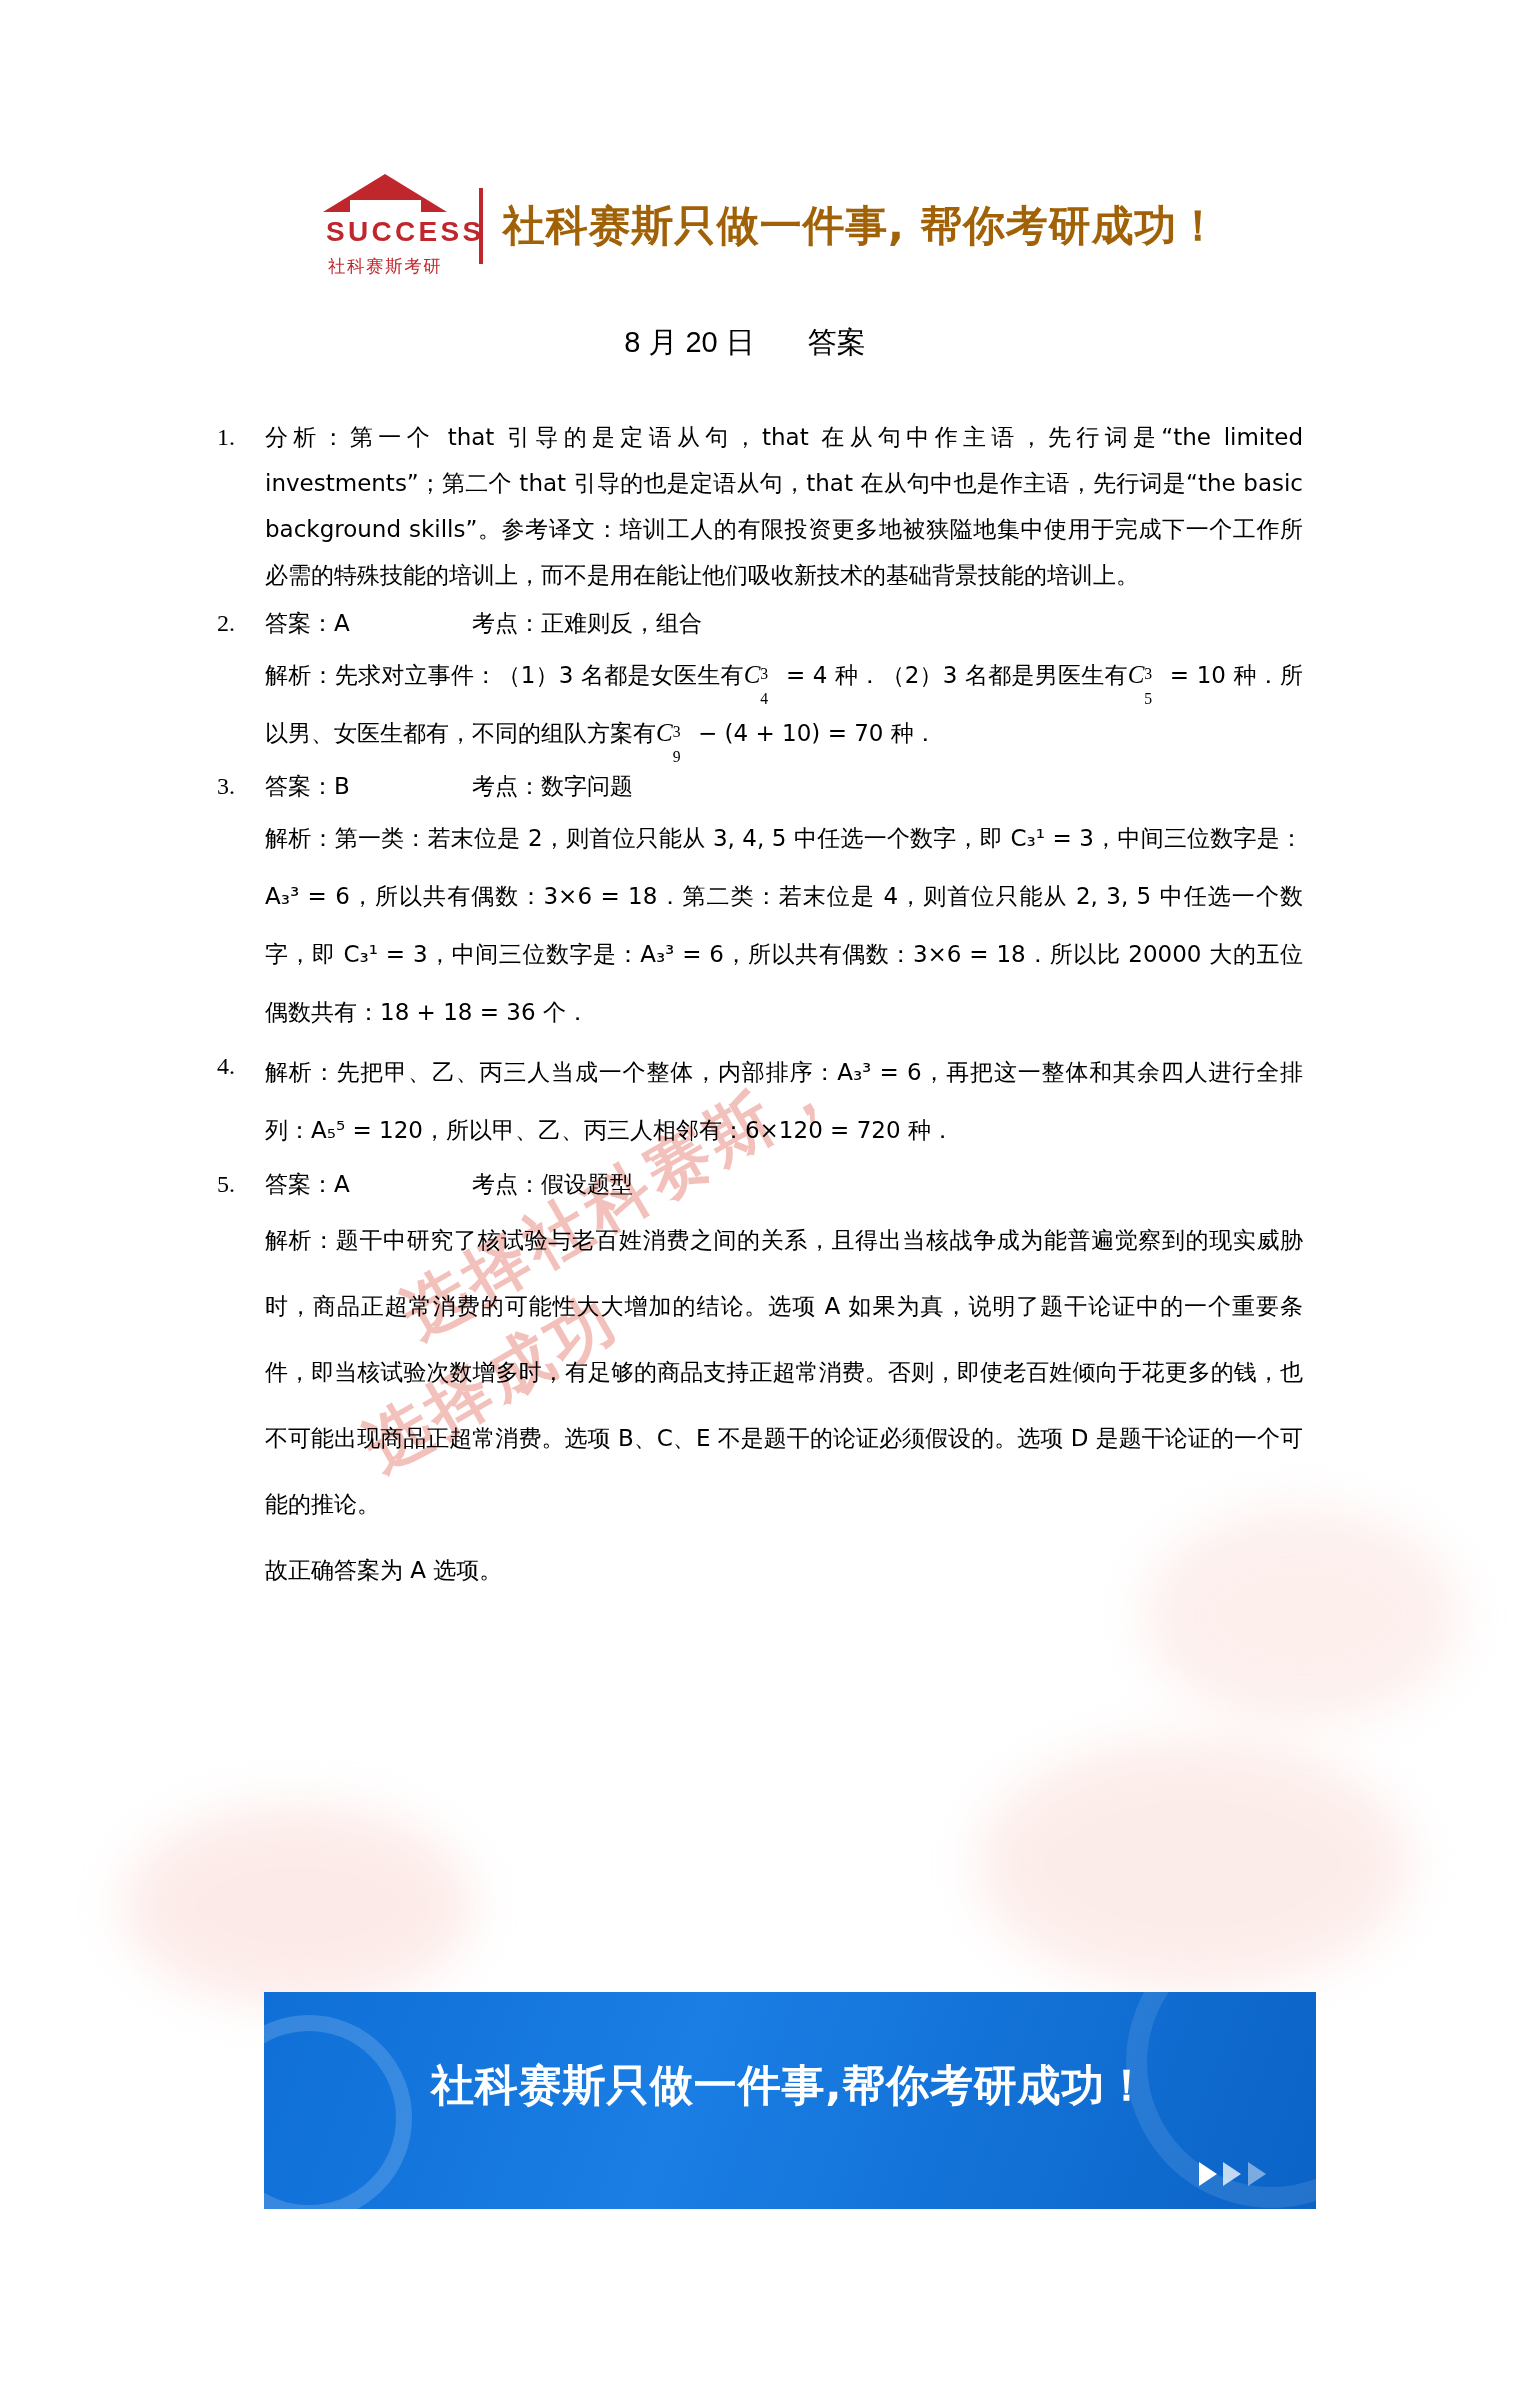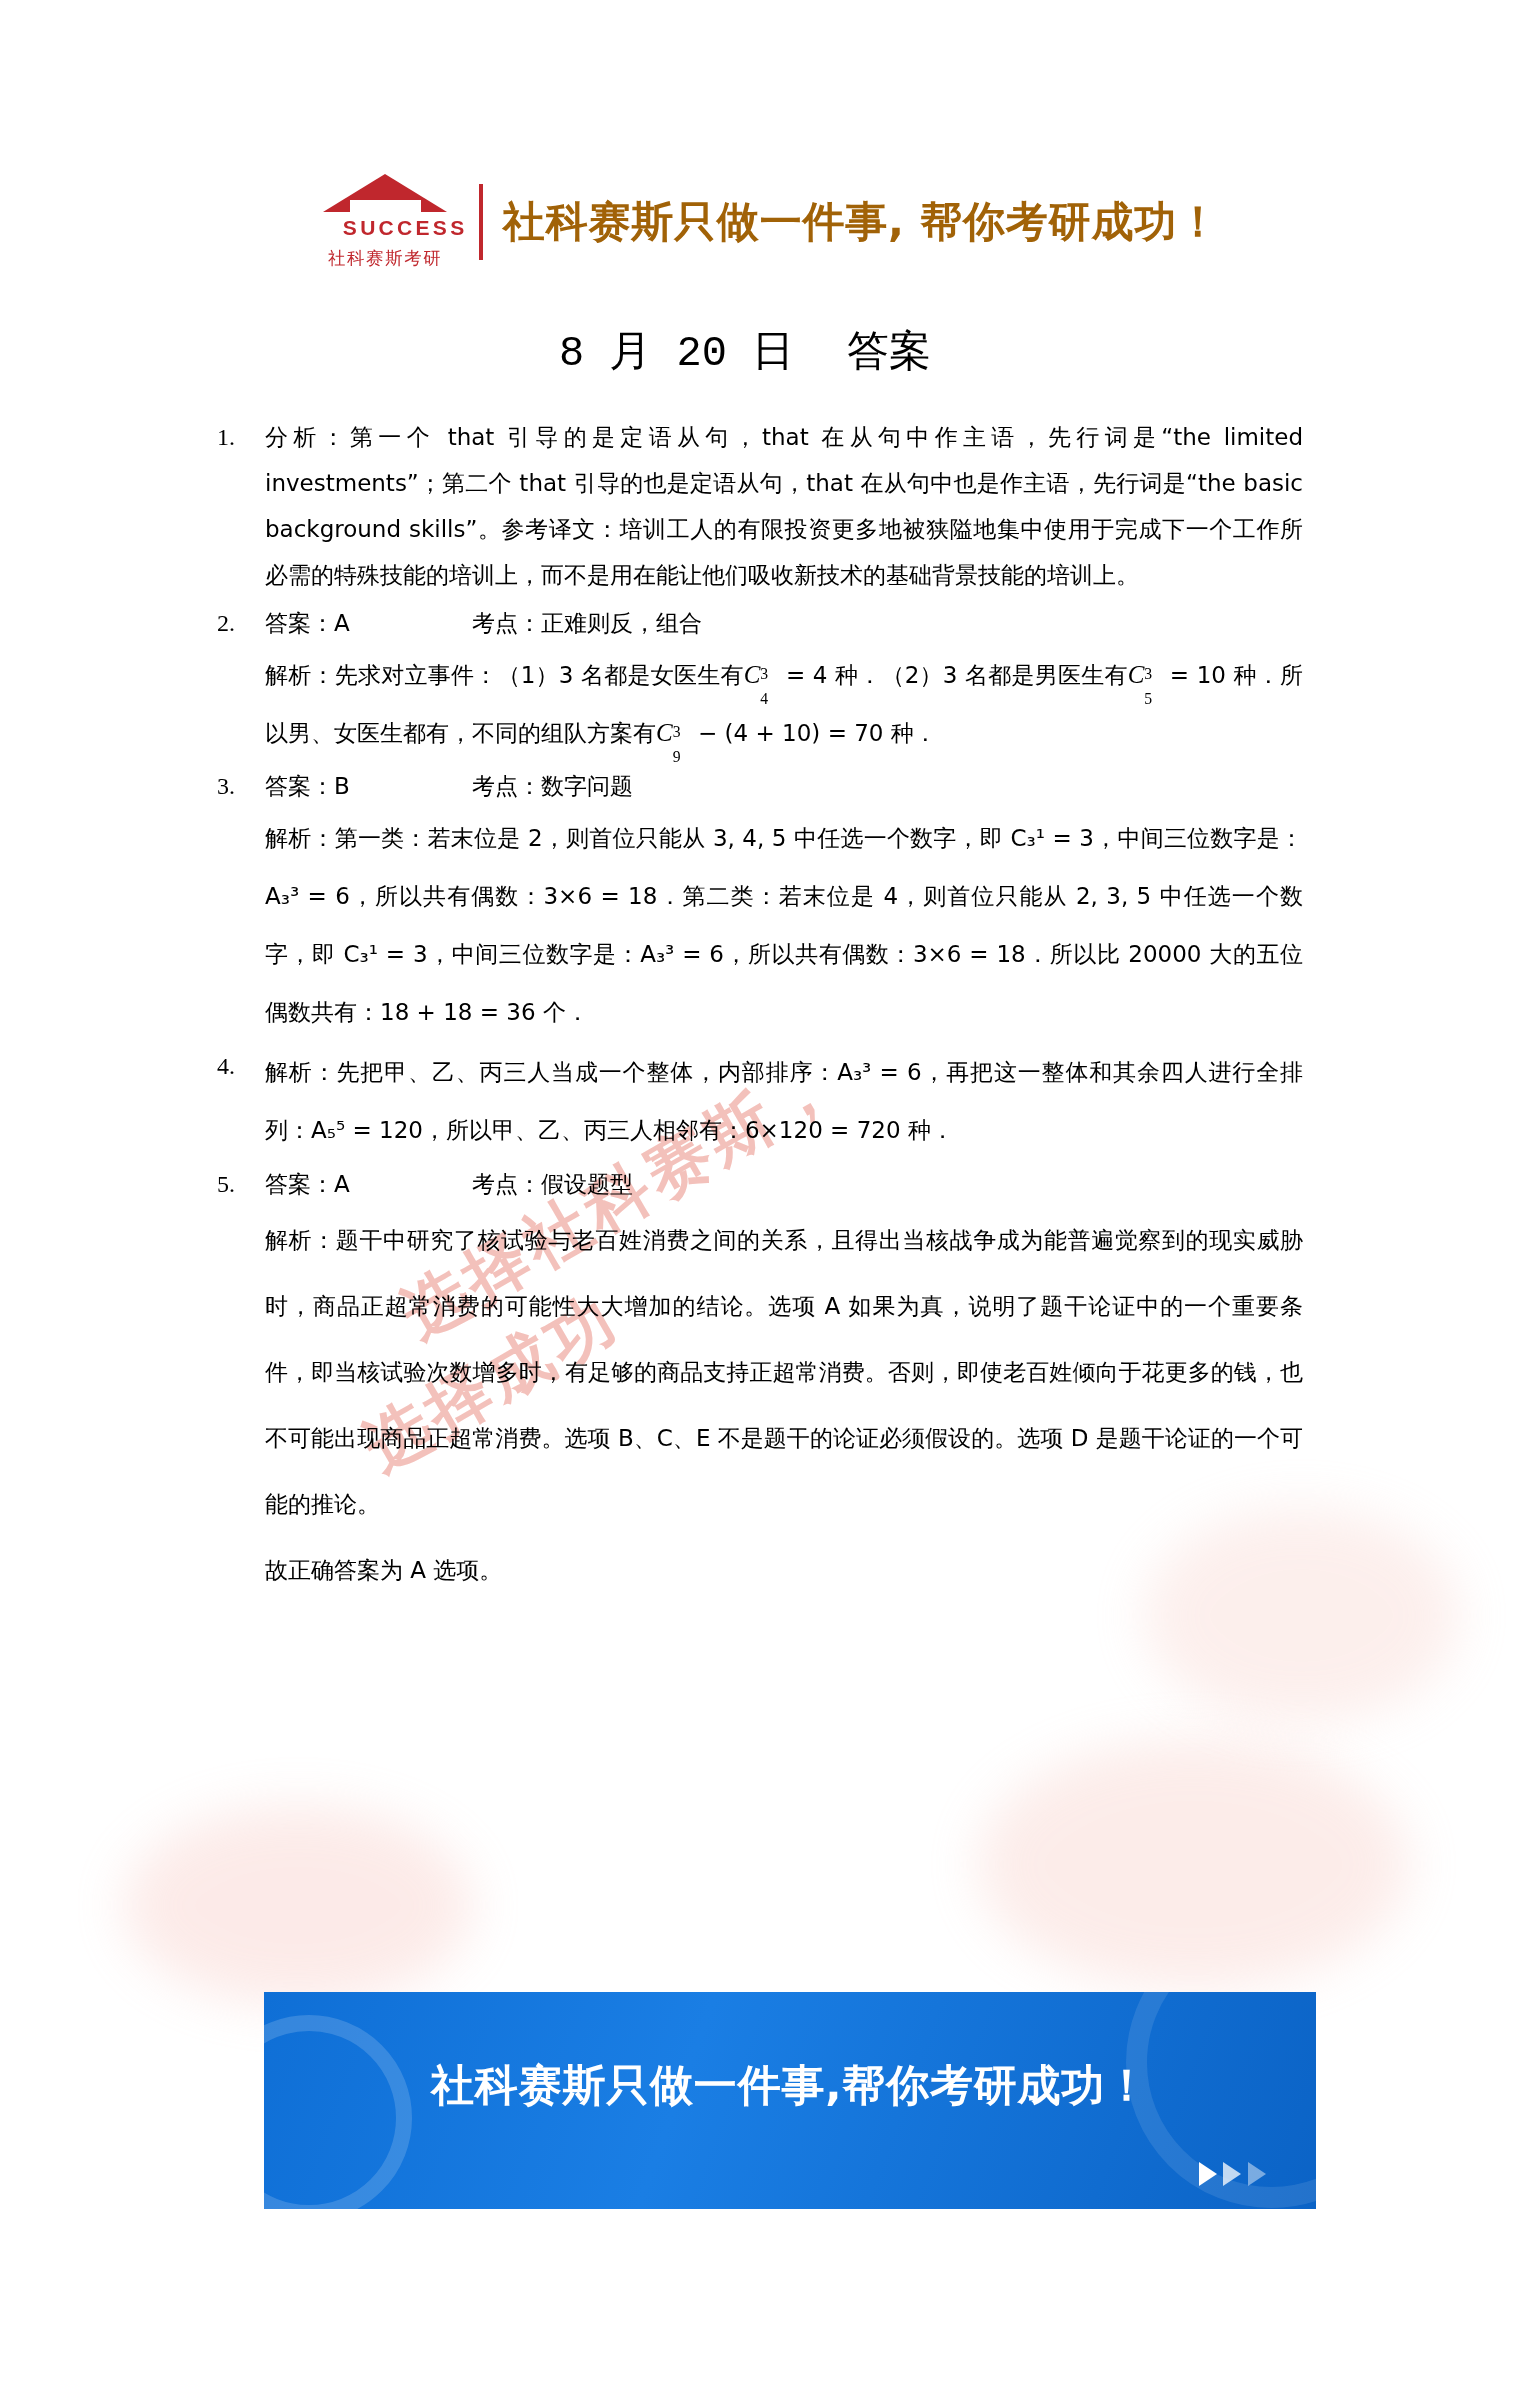--- a/index.html
+++ b/index.html
@@ -95,21 +95,21 @@
   .roof:after {
     content: "";
     position: absolute;
     left: 26.5px; bottom: 0;
     width: 71px; height: 14px;
     background: #ffffff;
   }
   .logo-success {
     font-family: "Liberation Sans", sans-serif;
     font-weight: bold;
-    font-size: 21px;
+    font-size: 28px;
     letter-spacing: 3.3px;
     color: #c0272d;
     margin-top: 1.7px;
     margin-left: 40px;
   }
   .logo-cn {
     font-family: "DejaVu Sans", sans-serif;
     font-size: 17.4px;
     letter-spacing: 1.7px;
     color: #c0272d;
@@ -129,22 +129,22 @@
     letter-spacing: 0.8px;
     white-space: nowrap;
   }
 
   
   .doc-title {
     position: absolute;
     left: 0; top: 323px;
     width: 1490px;
     text-align: center;
-    font-family: Liberation Mono, monospace;
-    font-size: 42px;
+    font-family: Liberation Sans, sans-serif;
+    font-size: 29px;
     z-index: 2;
   }
   .doc-title .gap { display: inline-block; width: 53px; }
 
   
   .content {
     position: absolute;
     left: 217px;
     top: 414px;
     width: 1086px;

